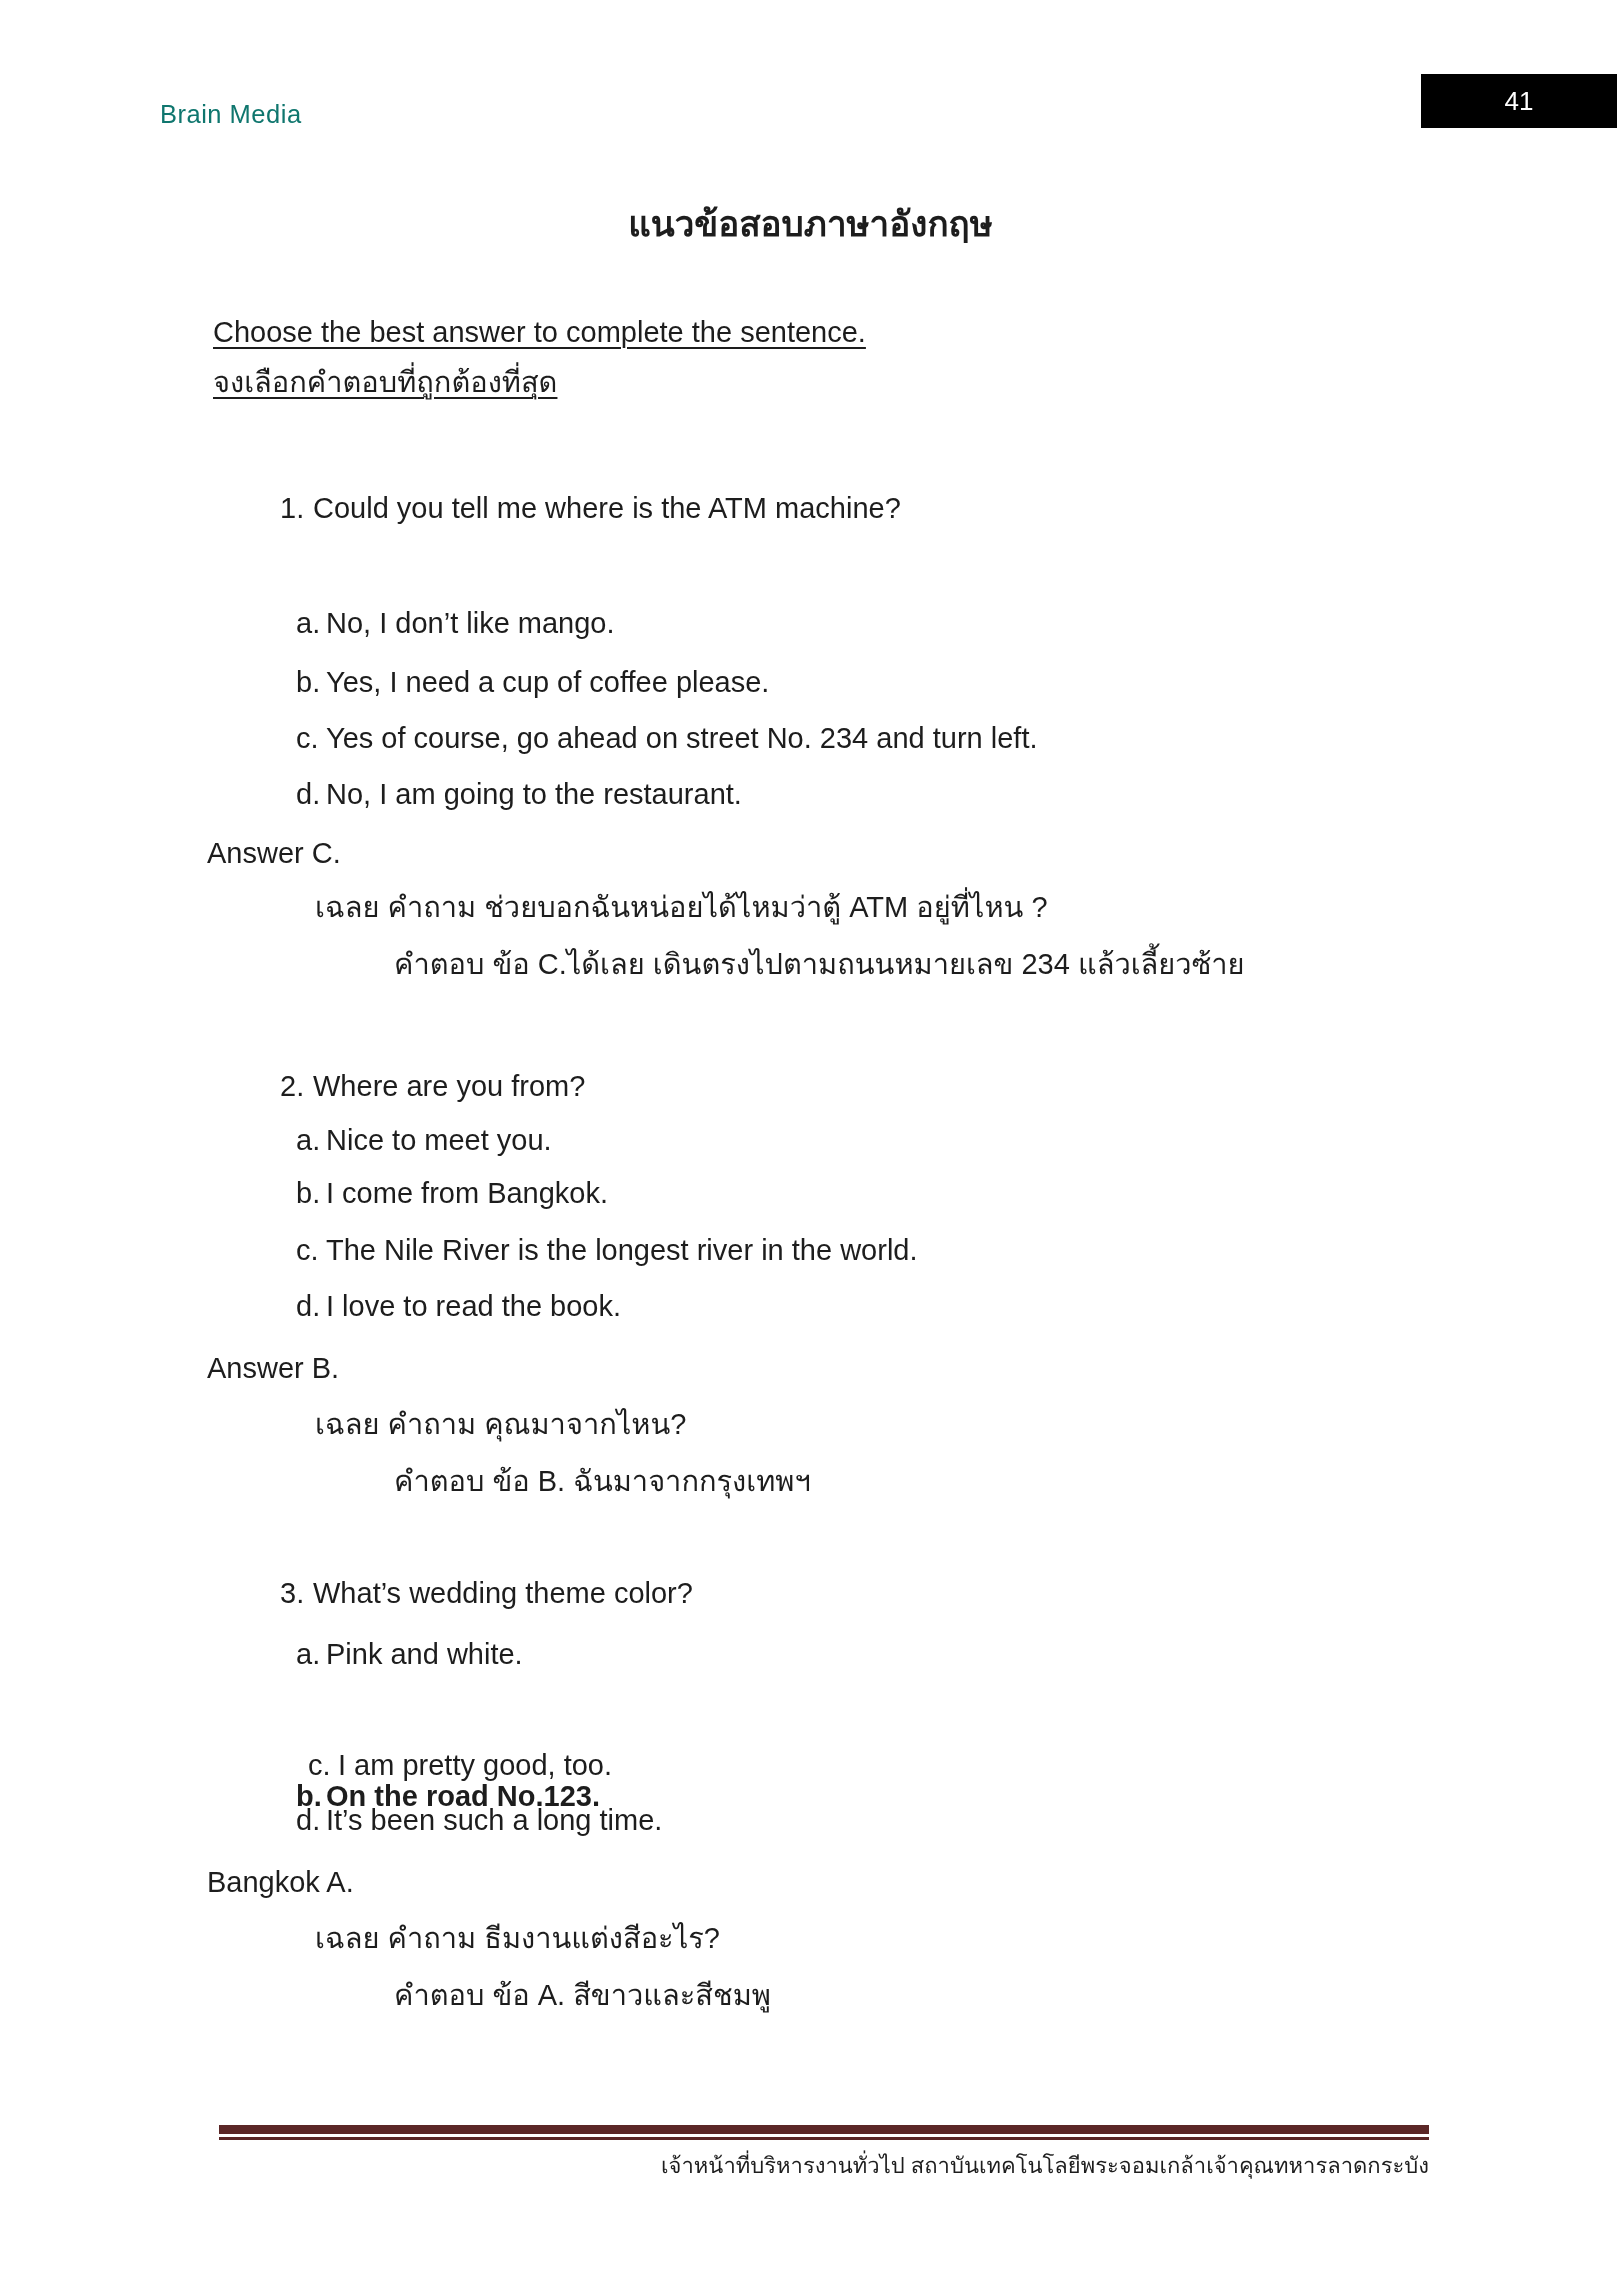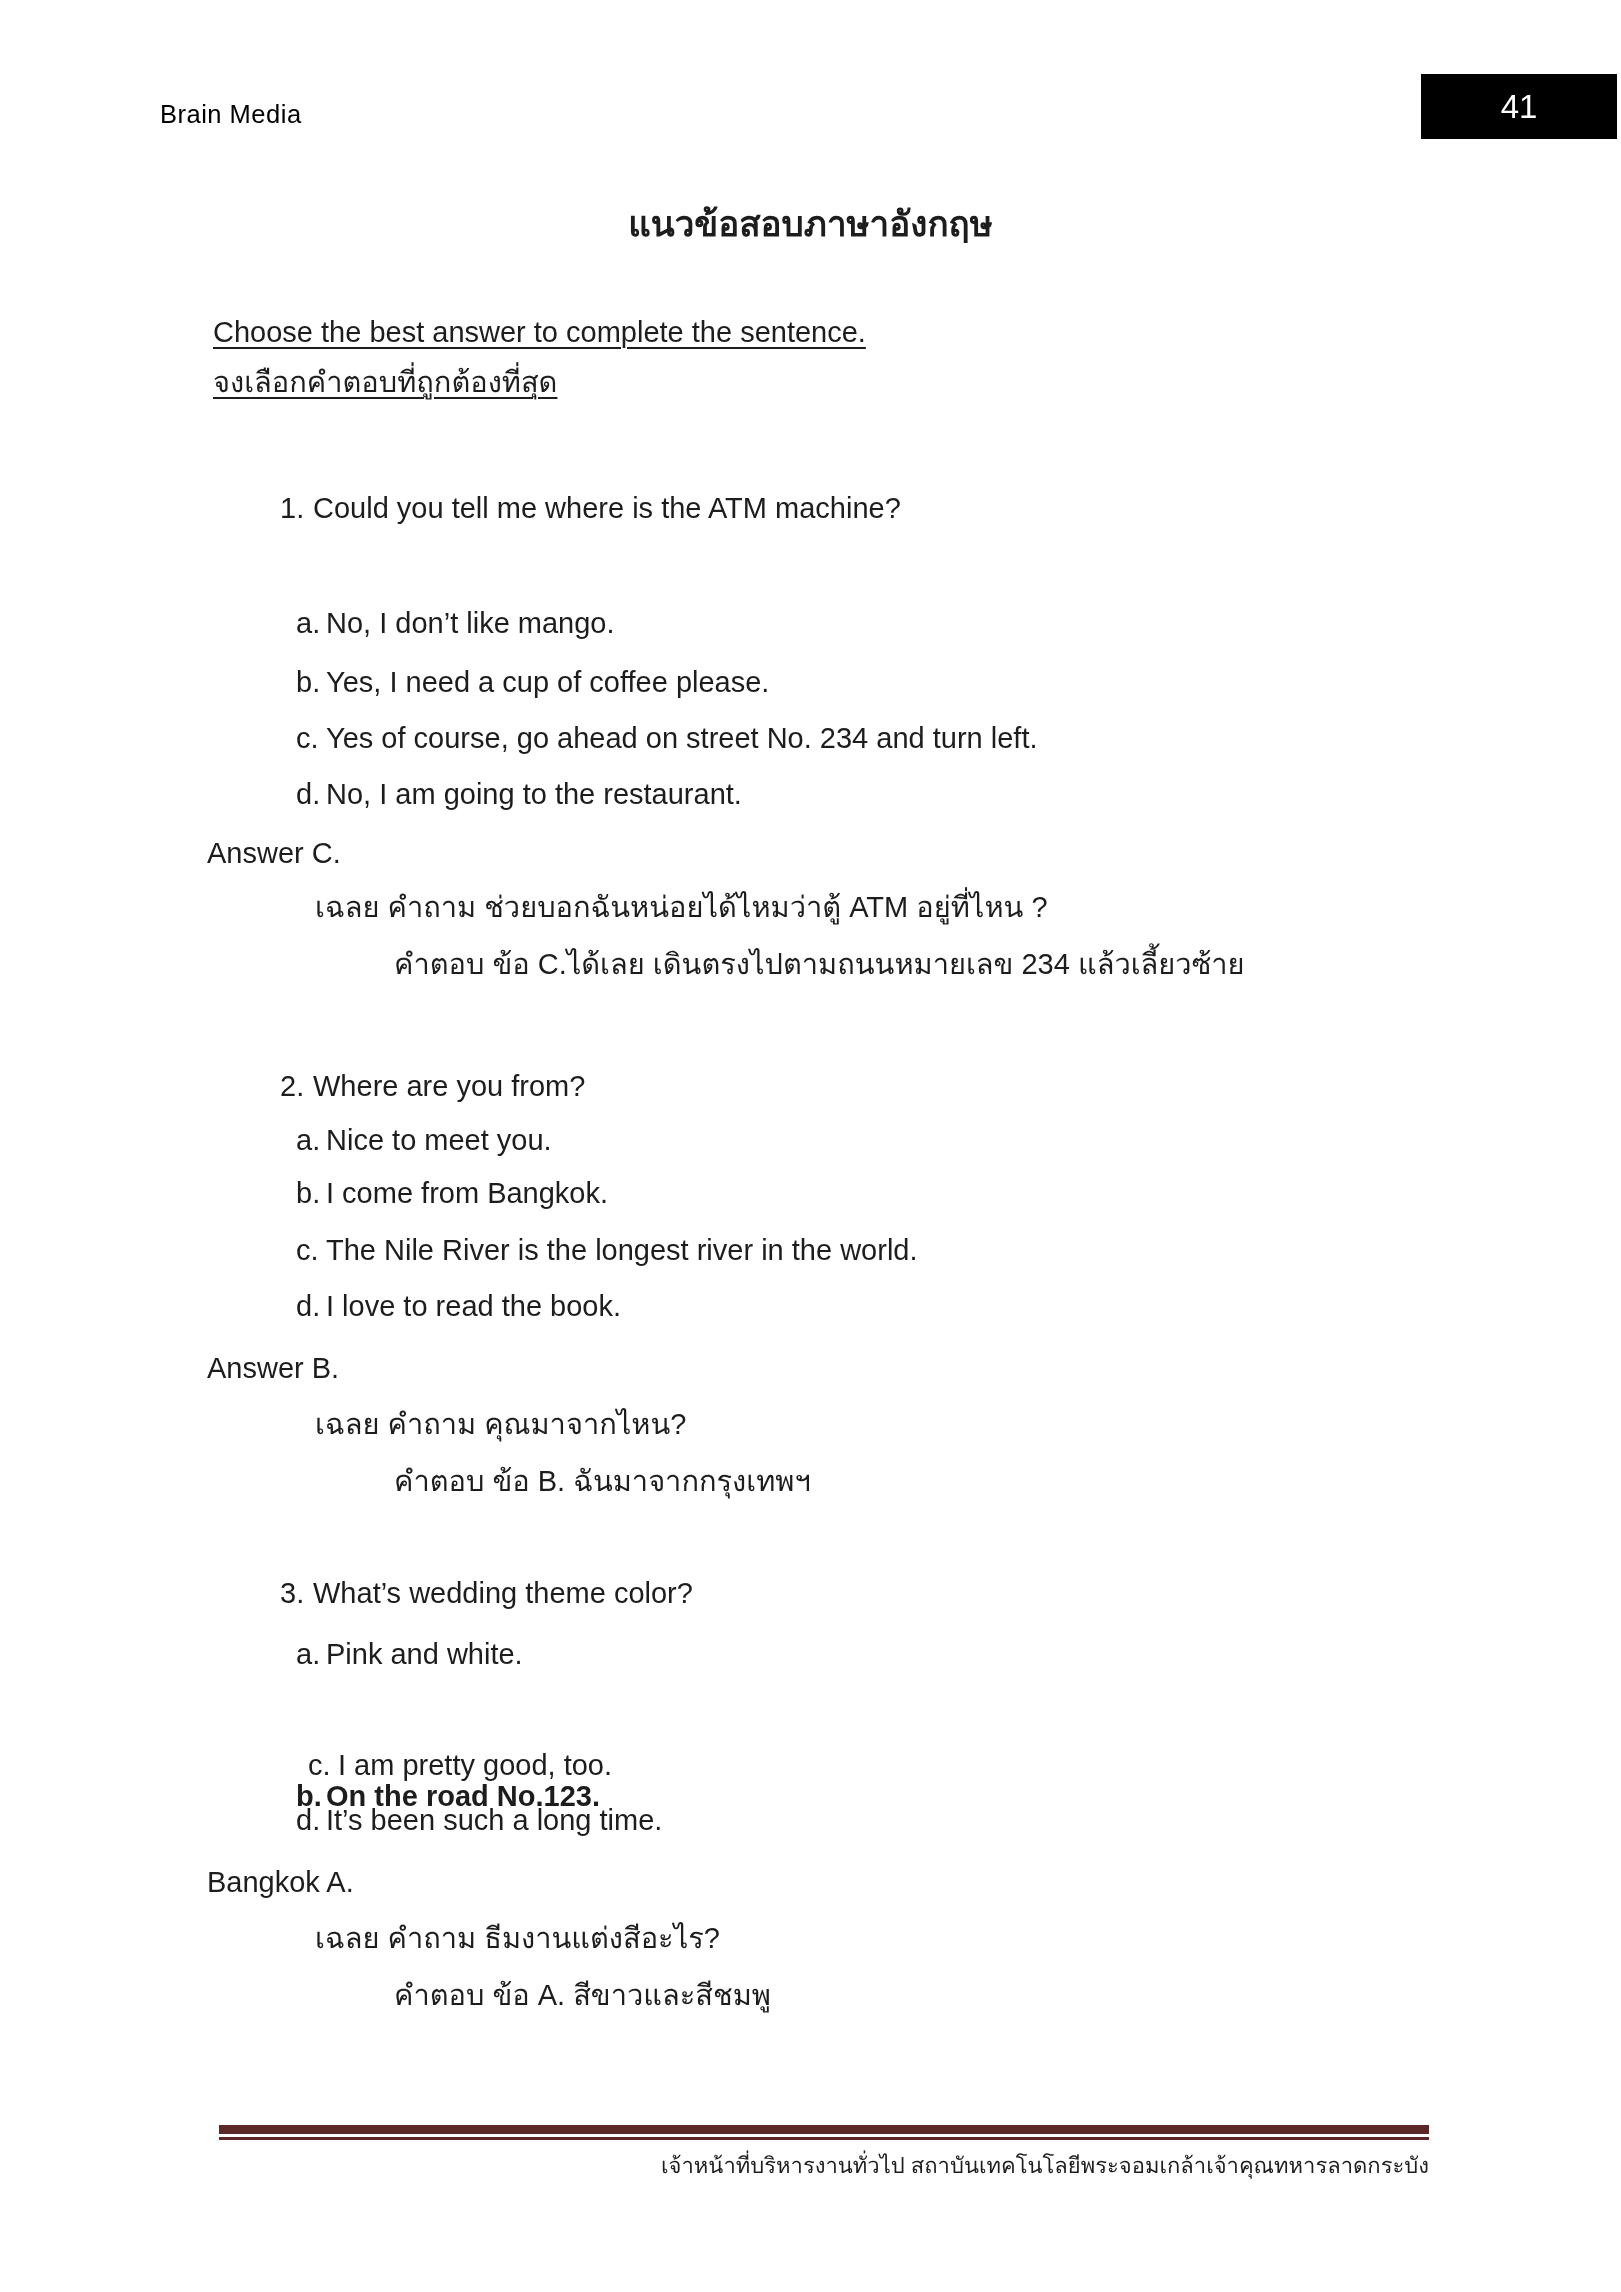--- a/index.html
+++ b/index.html
@@ -5,26 +5,26 @@
   html, body { margin: 0; padding: 0; }
   body {
     width: 1621px; height: 2293px;
     position: relative;
     background: #ffffff;
     font-family: "Liberation Sans", sans-serif;
     color: #1d1d1d;
   }
   .abs { position: absolute; white-space: nowrap; }
   .body-line { font-size: 29px; line-height: 35px; }
-  .brand { font-size: 25.5px; color: #000000; letter-spacing: 0.5px; }
+  .brand { font-size: 25.5px; color: #0f766e; letter-spacing: 0.5px; }
   .page-box {
-    left: 1421px; top: 74px; width: 196px; height: 65px;
+    left: 1421px; top: 74px; width: 196px; height: 54px;
     background: #000000; color: #ffffff;
     display: flex; align-items: center; justify-content: center;
-    font-size: 33px;
+    font-size: 26px;
   }
   .doc-title {
     left: 0; top: 196px; width: 100%;
     text-align: center; font-weight: bold; font-size: 35px;
     white-space: nowrap;
   }
   .underlined { text-decoration: underline; text-underline-offset: 4.9px; text-decoration-thickness: 2px; }
   .q-row .q-num { display: inline-block; width: 33px; }
   .opt-row .opt-letter { display: inline-block; width: 30px; }
   .bar { background: #5b2727; }

